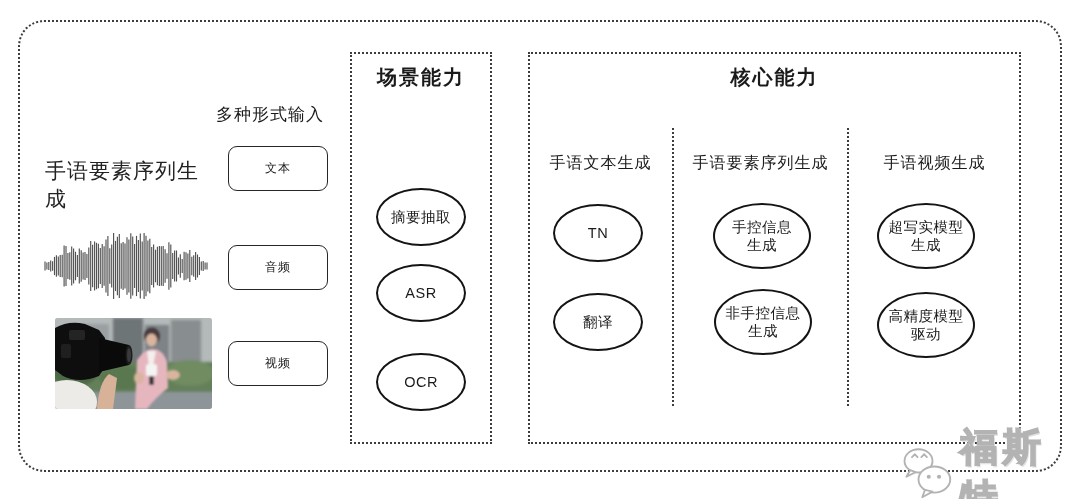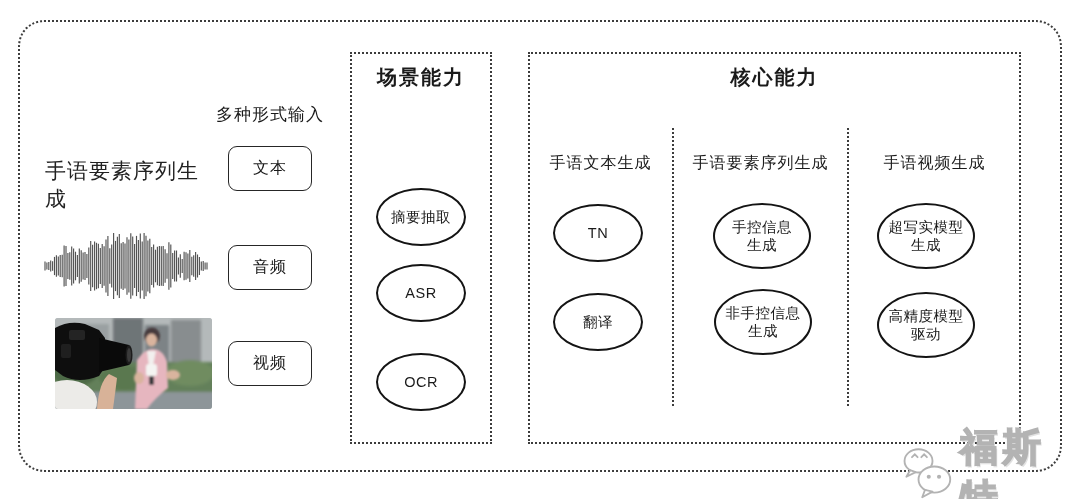--- a/index.html
+++ b/index.html
@@ -17,24 +17,24 @@
   
   .input-label {
     position:absolute; left:205px; top:103px; width:130px; text-align:center;
     font-size:17px; font-weight:normal; letter-spacing:1px;
   }
   .text-sample {
     position:absolute; left:45px; top:157px; width:175px;
     font-size:21px; letter-spacing:1px; color:#222;
   }
   .io-box {
-    position:absolute; left:228px; width:84px; height:45px;
+    position:absolute; left:228px; width:100px; height:45px;
     border:1.8px solid #262626; border-radius:9px; background:#fff;
     display:flex; align-items:center; justify-content:center;
-    font-size:16px; letter-spacing:1px;
+    font-size:12px; letter-spacing:1px;
   }
   .io-box.text  { top:146px; }
   .io-box.audio { top:245px; }
   .io-box.video { top:341px; }
 
   .waveform { position:absolute; left:43px; top:227px; width:166px; height:78px; }
   .waveform line { stroke:#3a3a3a; stroke-width:1.15; opacity:0.88; }
 
   .video-thumb {
     position:absolute; left:55px; top:318px; width:157px; height:91px;

